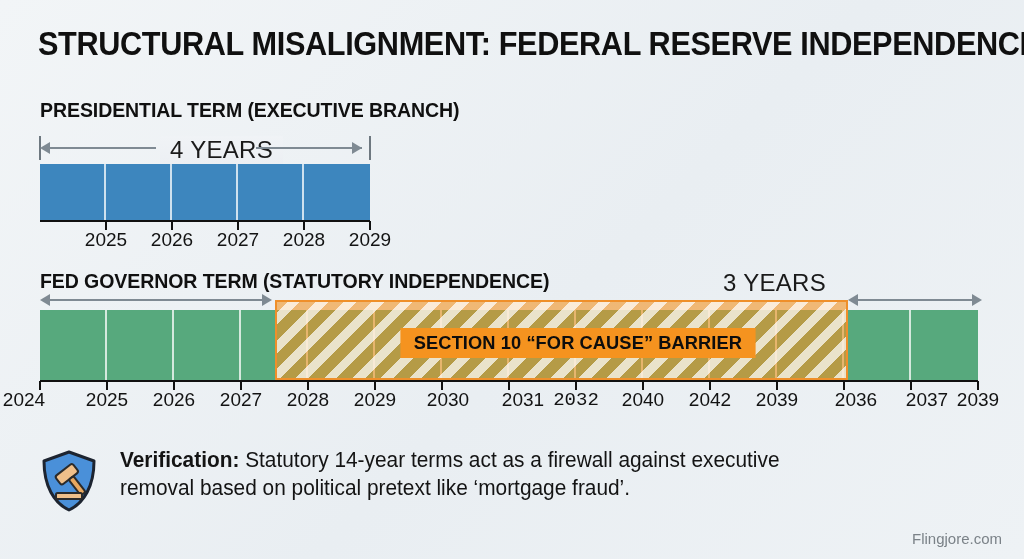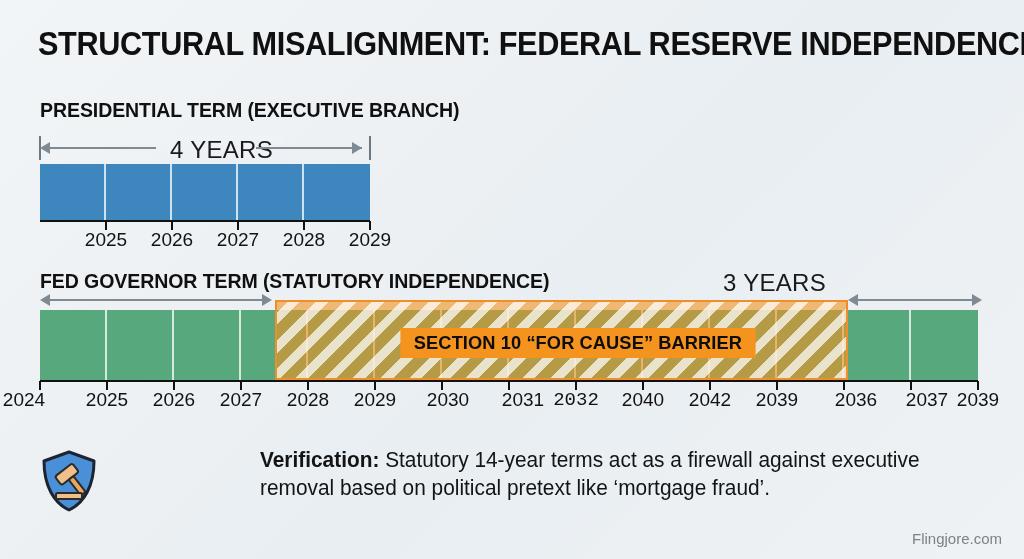--- a/index.html
+++ b/index.html
@@ -207,21 +207,20 @@
   }
 
   
   #verification {
     position: absolute;
     left: 40px;
     top: 446px;
     width: 900px;
     display: flex;
     align-items: flex-start;
-    justify-content: space-between;
   }
   #shield-icon {
     width: 58px;
     height: 62px;
     flex: 0 0 58px;
     margin-top: 4px;
   }
   #verification-text {
     margin-left: 22px;
     font-family: "Liberation Sans Narrow", "Liberation Sans", sans-serif;

